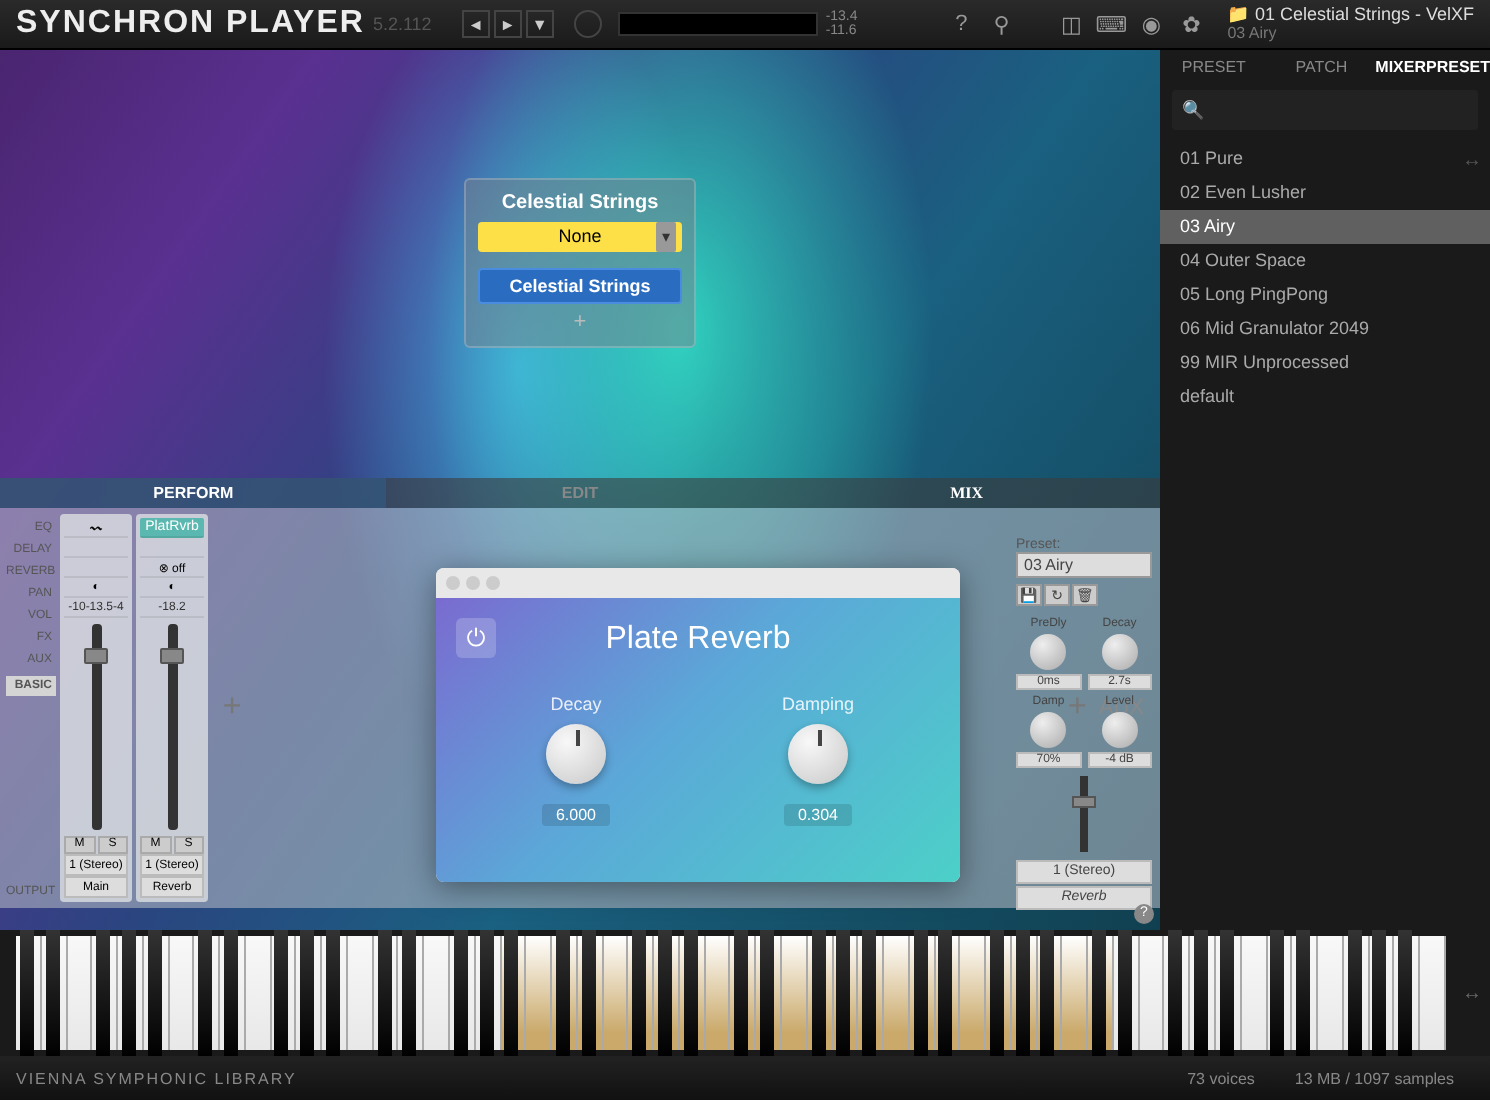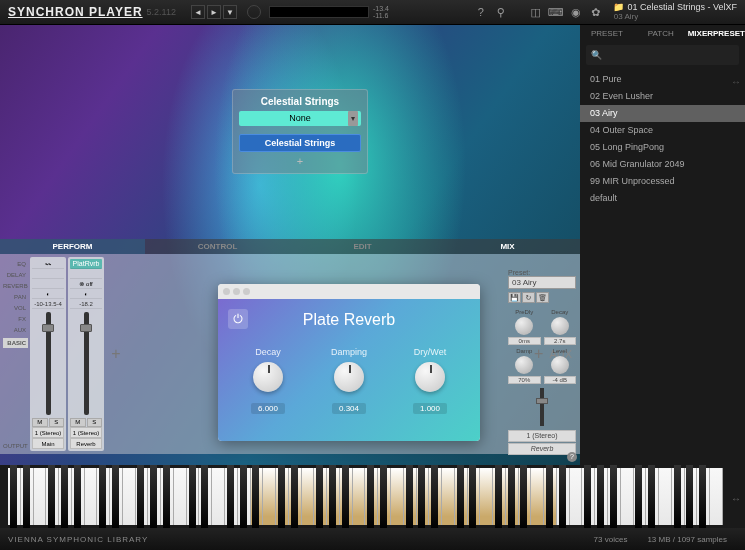--- a/index.html
+++ b/index.html
@@ -1,20 +1,20 @@
 <!DOCTYPE html>
 <html><head>
 <meta charset="utf-8">
 <style>
 * { margin: 0; padding: 0; box-sizing: border-box; font-family: Arial, sans-serif; }
 body { width: 745px; height: 550px; background: #000; overflow: hidden; position: relative; }
 
 
 .header { height: 25px; background: linear-gradient(#2a2a2a,#1a1a1a); display: flex; align-items: center; padding: 0 8px; color: #ccc; font-size: 10px; border-bottom: 1px solid #000; }
-.header .title { font-weight: bold; font-size: 12px; letter-spacing: 1px; color: #eee; text-decoration: underline; }
+.header .title { font-weight: bold; font-size: 16px; letter-spacing: 1px; color: #eee; }
 .header .version { color: #555; margin-left: 4px; font-size: 9px; }
 .header .nav-arrows { margin-left: 15px; display: flex; gap: 2px; }
 .header .nav-arrows span { width: 14px; height: 14px; border: 1px solid #444; display: flex; align-items: center; justify-content: center; font-size: 8px; }
 .header .rec { width: 14px; height: 14px; border: 1px solid #444; border-radius: 50%; margin-left: 10px; }
 .header .meter { margin-left: 8px; width: 100px; height: 12px; background: #000; border: 1px solid #333; position: relative; }
 .header .meter-vals { margin-left: 4px; font-size: 7px; line-height: 7px; color: #888; }
 .header .spacer { flex: 1; }
 .header .icon { width: 14px; height: 14px; margin: 0 3px; color: #999; display: flex; align-items: center; justify-content: center; font-size: 11px; }
 .header .folder { margin-left: 8px; color: #ddd; display: flex; flex-direction: column; line-height: 10px; }
 .header .folder .sub { font-size: 8px; color: #777; }
@@ -23,44 +23,44 @@
 .main { position: relative; height: 440px; display: flex; }
 .main-bg { position: absolute; left: 0; top: 0; width: 580px; height: 440px;
   background:
     radial-gradient(ellipse 180px 320px at 340px 140px, rgba(50,230,200,0.85), rgba(50,230,200,0) 70%),
     radial-gradient(ellipse 140px 280px at 260px 160px, rgba(80,200,255,0.7), rgba(80,200,255,0) 70%),
     linear-gradient(125deg, #4a2570 0%, #5a3090 18%, #2a4580 42%, #1a6080 62%, #104050 100%);
 }
 .main-left { width: 580px; position: relative; }
 
 
-.cs-box { position: absolute; left: 232px; top: 64px; width: 136px; background: rgba(120,130,140,0.5); border: 1px solid rgba(255,255,255,0.2); border-radius: 3px; padding: 6px; }
+.cs-box { position: absolute; left: 232px; top: 64px; width: 116px; background: rgba(120,130,140,0.5); border: 1px solid rgba(255,255,255,0.2); border-radius: 3px; padding: 6px; }
 .cs-box .t { text-align: center; color: #fff; font-size: 10px; font-weight: bold; margin-bottom: 4px; }
-.cs-box .sel { width: 100%; height: 15px; background: #5eead4; border-radius: 2px; font-size: 9px; text-align: center; line-height: 15px; position: relative; }
+.cs-box .sel { width: 100%; height: 15px; background: #fde047; border-radius: 2px; font-size: 9px; text-align: center; line-height: 15px; position: relative; }
 .cs-box .sel::after { content: '▾'; position: absolute; right: 3px; font-size: 8px; background: #999; color: #333; width: 10px; border-radius: 1px; }
 .cs-box .btn { margin-top: 8px; width: 100%; height: 18px; background: #2a6cc0; border: 1px solid #4a8ce0; border-radius: 2px; color: #fff; font-size: 9px; font-weight: bold; text-align: center; line-height: 17px; }
 .cs-box .plus { text-align: center; color: #bbb; font-size: 11px; margin-top: 3px; }
 
 
 .side { width: 165px; background: #1a1a1a; color: #aaa; font-size: 9px; }
 .side .tabs { display: flex; height: 18px; justify-content: space-between; }
 .side .tabs div { flex: 1; text-align: center; line-height: 18px; font-size: 8px; color: #888; cursor: pointer; }
 .side .tabs .active { color: #fff; font-weight: bold; }
 .side .search { height: 20px; background: #222; margin: 2px 6px; border-radius: 2px; display: flex; align-items: center; padding: 0 5px; color: #666; }
 .side .list { padding: 4px 0; }
 .side .list div { padding: 2px 10px; font-size: 9px; line-height: 13px; cursor: pointer; }
 .side .list .sel { background: #606060; color: #fff; }
 .side .expand-arrow { position: absolute; right: 4px; top: 50px; color: #555; font-size: 10px; }
 
 
 .mixpanel { position: absolute; left: 0; bottom: 0; width: 580px; height: 226px; }
 .mixpanel .tabbar { height: 15px; display: flex; background: rgba(60,60,60,0.6); }
 .mixpanel .tabbar div { flex: 1; text-align: center; font-size: 8px; line-height: 15px; color: #888; font-weight: bold; cursor: pointer; }
 .mixpanel .tabbar .first { background: rgba(50,90,130,0.7); color: #fff; }
-.mixpanel .tabbar .active { color: #fff; }
+.mixpanel .tabbar .active { color: #fff; font-family: Liberation Serif, serif; }
 .mixpanel .body { height: 200px; background: rgba(180,185,195,0.58); display: flex; }
 
 
 .strips { width: 145px; display: flex; padding: 3px; gap: 2px; }
 .strip-labels { width: 25px; font-size: 6px; color: #555; display: flex; flex-direction: column; gap: 1px; padding-top: 2px; }
 .strip-labels div { height: 10px; line-height: 10px; text-align: right; padding-right: 2px; }
 .strip-labels .basic { background: #d4d4d4; font-weight: bold; margin-top: 2px; }
 .strip-labels .output { margin-top: auto; }
 .strip { width: 36px; background: rgba(220,222,226,0.8); border-radius: 2px; display: flex; flex-direction: column; padding: 2px; font-size: 6px; }
 .strip .row { height: 10px; border-bottom: 1px solid rgba(0,0,0,0.08); display: flex; align-items: center; justify-content: center; }
@@ -161,21 +161,20 @@
     <div class="cs-box">
       <div class="t">Celestial Strings</div>
       <div class="sel">None</div>
       <div class="btn">Celestial Strings</div>
       <div class="plus">+</div>
     </div>
 
     <div class="mixpanel">
       <div class="tabbar">
         <div class="first">PERFORM</div>
-        <div>CONTROL</div>
         <div>EDIT</div>
         <div class="active">MIX</div>
       </div>
       <div class="body">
         <div class="strips">
           <div class="strip-labels">
             <div>EQ</div>
             <div>DELAY</div>
             <div>REVERB</div>
             <div>PAN</div>
@@ -242,25 +241,20 @@
             <div class="k">
               <div class="lbl">Decay</div>
               <div class="kn"></div>
               <div class="val">6.000</div>
             </div>
             <div class="k">
               <div class="lbl">Damping</div>
               <div class="kn"></div>
               <div class="val">0.304</div>
             </div>
-            <div class="k">
-              <div class="lbl">Dry/Wet</div>
-              <div class="kn"></div>
-              <div class="val">1.000</div>
-            </div>
           </div>
         </div>
       </div>
 
       <div class="outsec">
         <div class="preset-lbl">Preset:</div>
         <div class="preset-box">03 Airy</div>
         <div class="btns">
           <span>💾</span>
           <span>↻</span>

